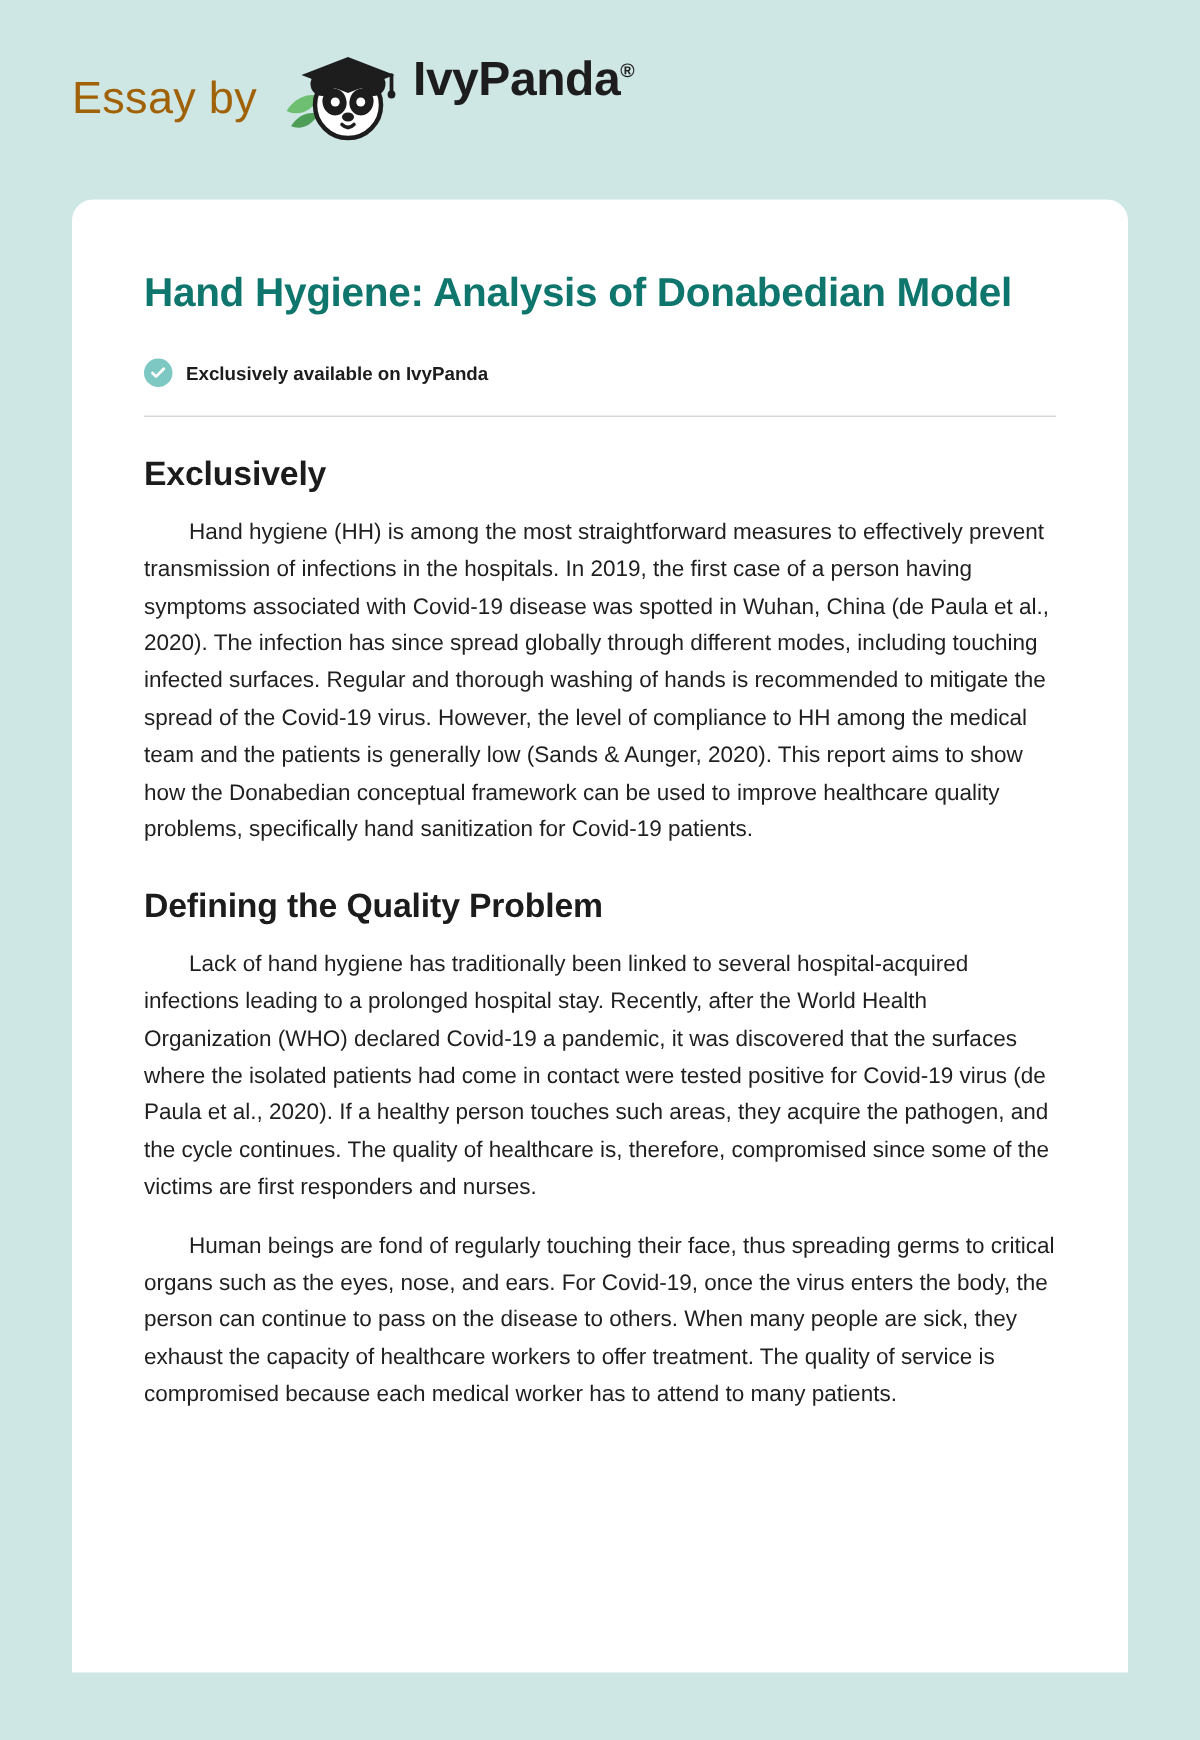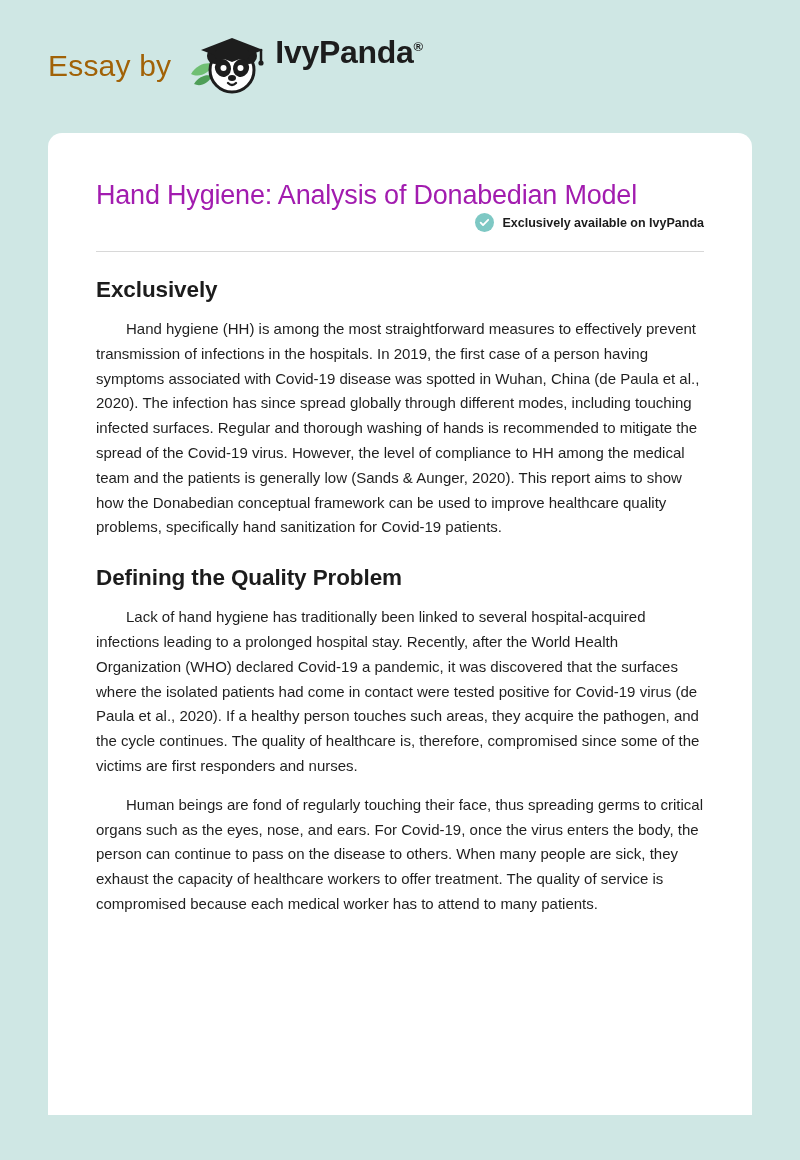--- a/index.html
+++ b/index.html
@@ -69,30 +69,30 @@
     background: #ffffff;
     border-radius: 14px 14px 0 0;
     box-sizing: border-box;
     padding: 44px 48px 0 48px;
     overflow: hidden;
   }
 
   .doc-title {
     font-size: 27px;
     line-height: 36px;
-    font-weight: normal;
-    color: #a21caf;
+    font-weight: bold;
+    color: #0f766e;
     margin: 0 0 0 0;
     letter-spacing: -0.2px;
   }
 
   .exclusive {
     display: flex;
     align-items: center;
-    justify-content: flex-end;
+    margin-top: 26px;
   }
   .check-badge {
     width: 19px;
     height: 19px;
     border-radius: 50%;
     background: #7ec8c4;
     display: inline-flex;
     align-items: center;
     justify-content: center;
     margin-right: 9px;

